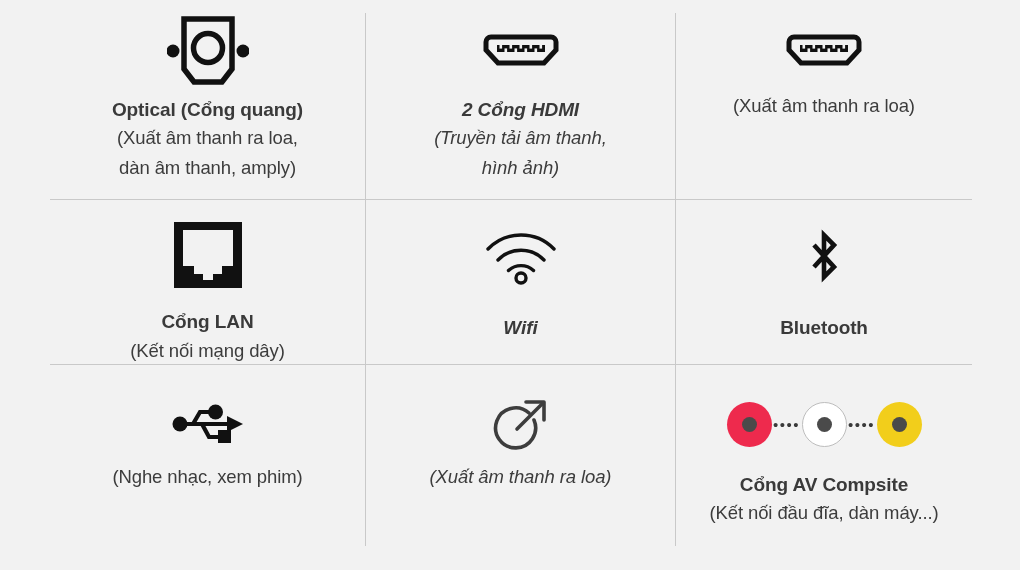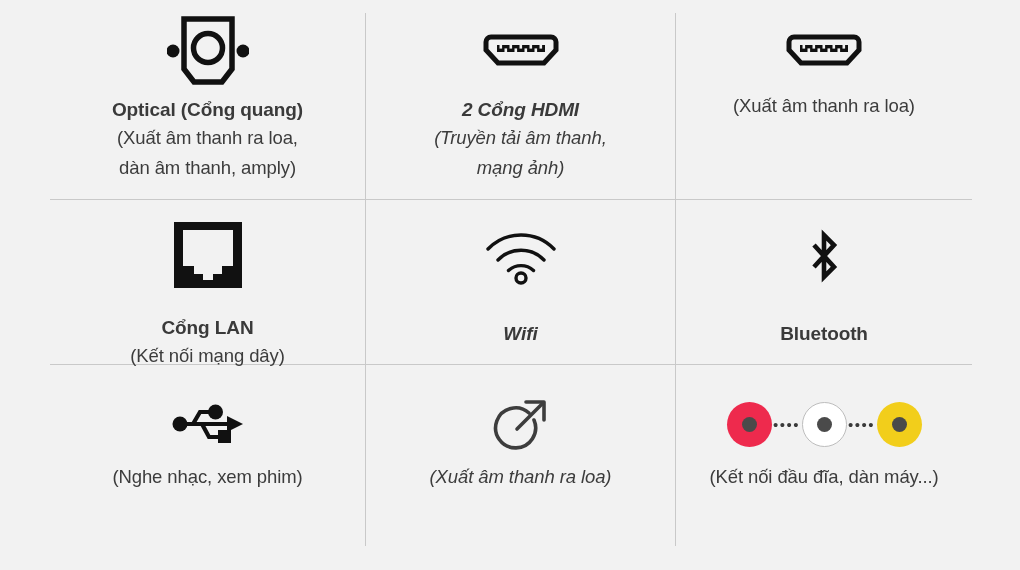--- a/index.html
+++ b/index.html
@@ -69,21 +69,21 @@
 
   .title {
     font-size: 19px;
     font-weight: bold;
     color: #3a3a3a;
     text-align: center;
     line-height: 1.28;
     margin-top: 8px;
     letter-spacing: -0.1px;
   }
-  .row2 .title { margin-top: 28px; }
+  .row2 .title { margin-top: 22px; }
   .row3 .title { margin-top: 12px; }
 
   .sub {
     font-size: 18.5px;
     font-weight: normal;
     color: #3c3c3c;
     text-align: right;
     line-height: 1.42;
     margin-top: 3px;
     max-width: 300px;
@@ -159,21 +159,21 @@
           <rect x="41.5" y="14" width="2.6" height="3.6"></rect>
           <rect x="46.5" y="17.4" width="2.6" height="3.6"></rect>
           <rect x="51.5" y="14" width="2.6" height="3.6"></rect>
           <rect x="56.5" y="17.4" width="2.6" height="3.6"></rect>
           <rect x="61.5" y="14" width="2.6" height="3.6"></rect>
         </g>
       </svg>
     </div>
     <div class="title">2 Cổng HDMI</div>
     <div class="sub">(Truyền tải âm thanh,</div>
-    <div class="sub">mạng ảnh)</div>
+    <div class="sub">hình ảnh)</div>
   </div>
 
   <div class="cell col3 row1">
     <div class="icon-wrap">
       <svg width="86" height="40" viewBox="0 0 86 40" aria-hidden="true">
         <path d="M8 11 a5 5 0 0 1 5-5 H73 a5 5 0 0 1 5 5 V19 L66 32 H20 L8 19 Z" fill="#f2f2f2" stroke="#111" stroke-width="5"></path>
         <path d="M19 14 H67 V21 H19 Z" fill="#111"></path>
         <g fill="#f2f2f2">
           <rect x="21.5" y="14" width="2.6" height="3.6"></rect>
           <rect x="26.5" y="17.4" width="2.6" height="3.6"></rect>
@@ -267,17 +267,18 @@
         <div class="dots">••••</div>
         <div class="rca white" style="background:#ffffff;">
           <div class="pin"></div>
         </div>
         <div class="dots">••••</div>
         <div class="rca yellow" style="background:#f2ce1b;">
           <div class="pin"></div>
         </div>
       </div>
     </div>
+    <div class="title">Cổng AV Compsite</div>
     <div class="sub">(Kết nối đầu đĩa, dàn máy...)</div>
 
   </div>
 
 </div>
 
 </body></html>

